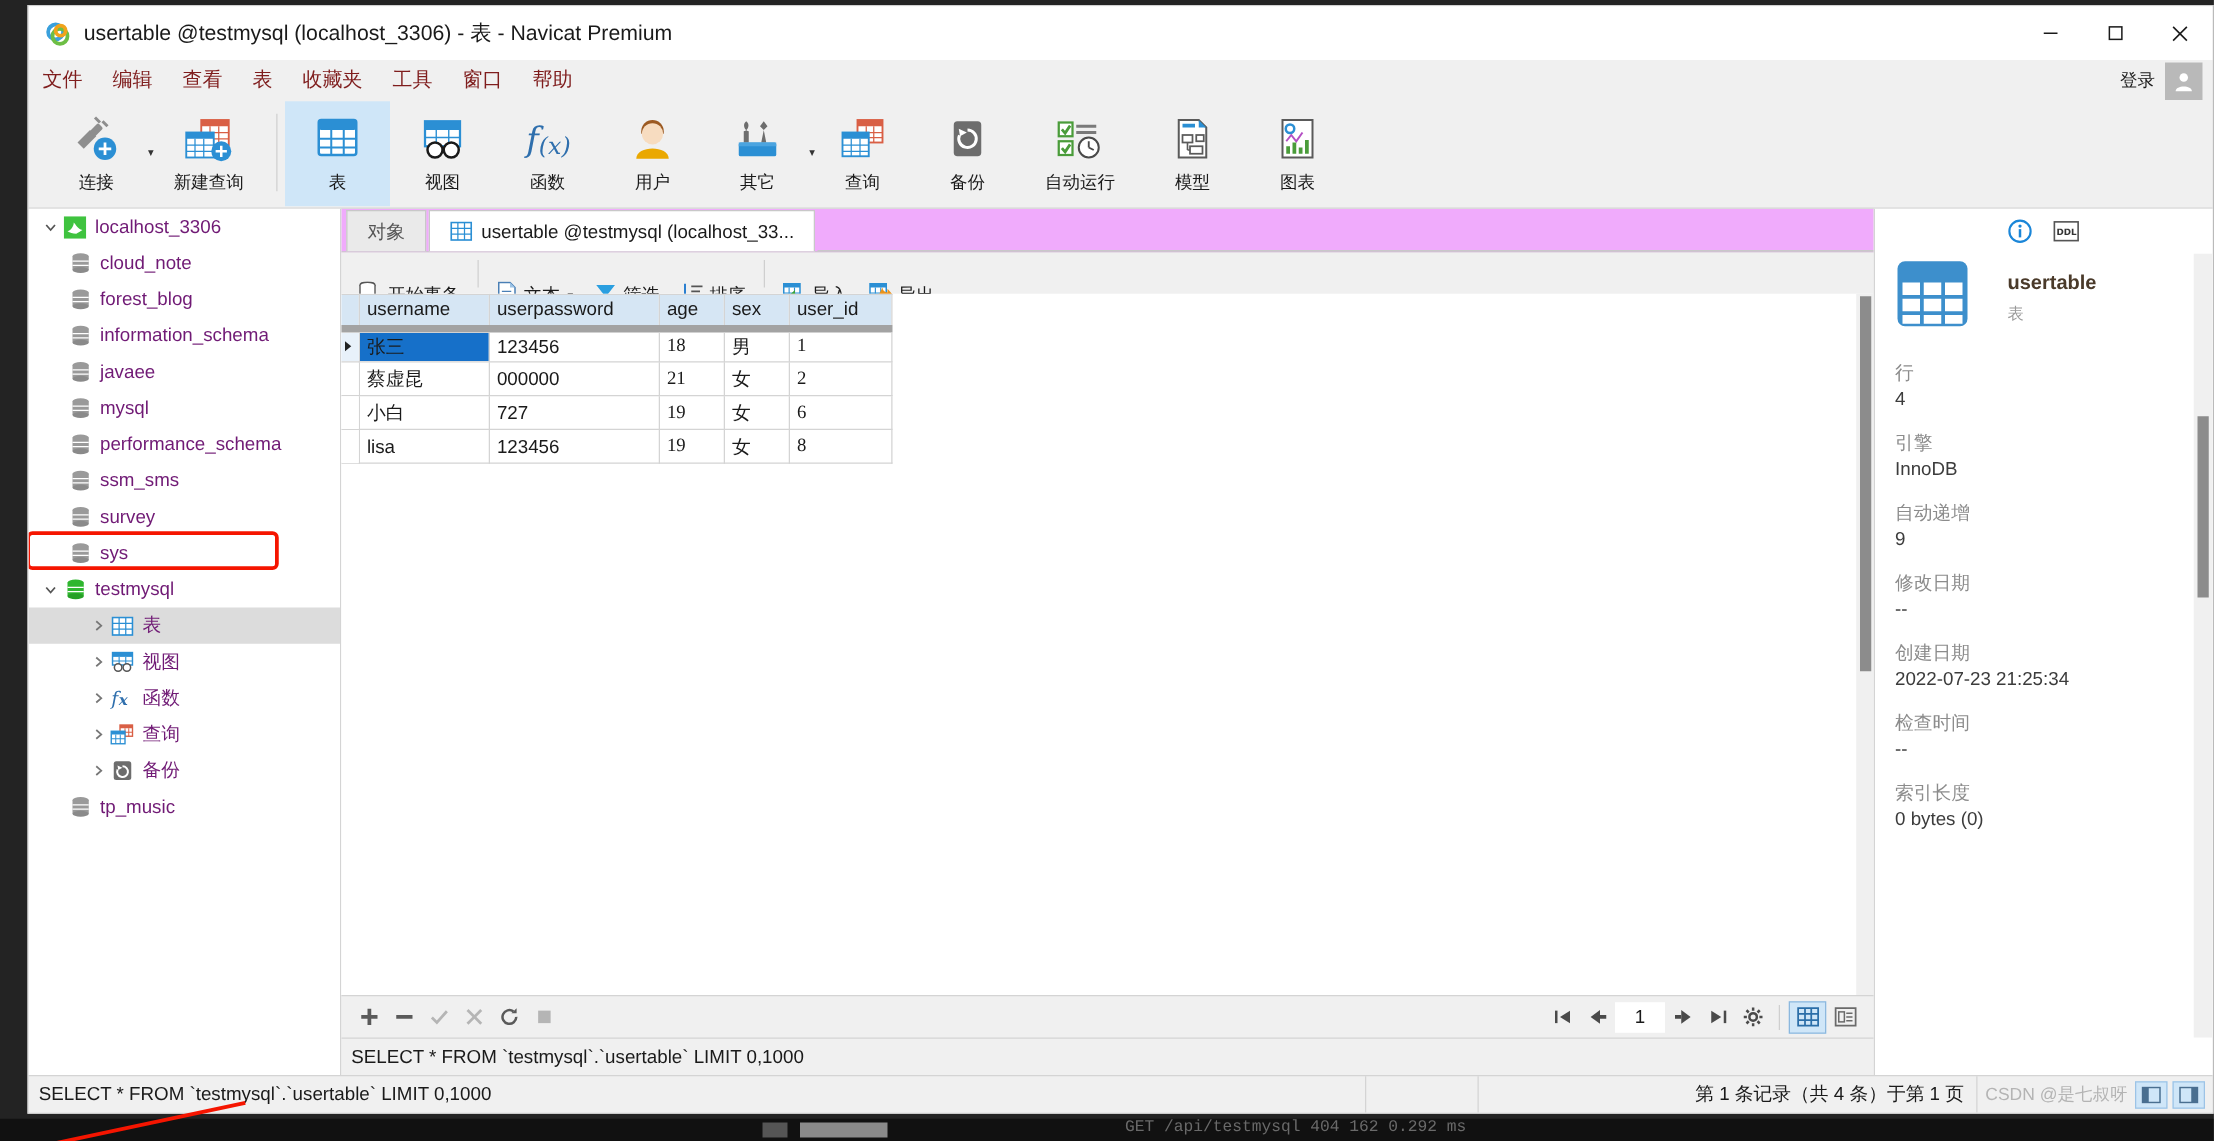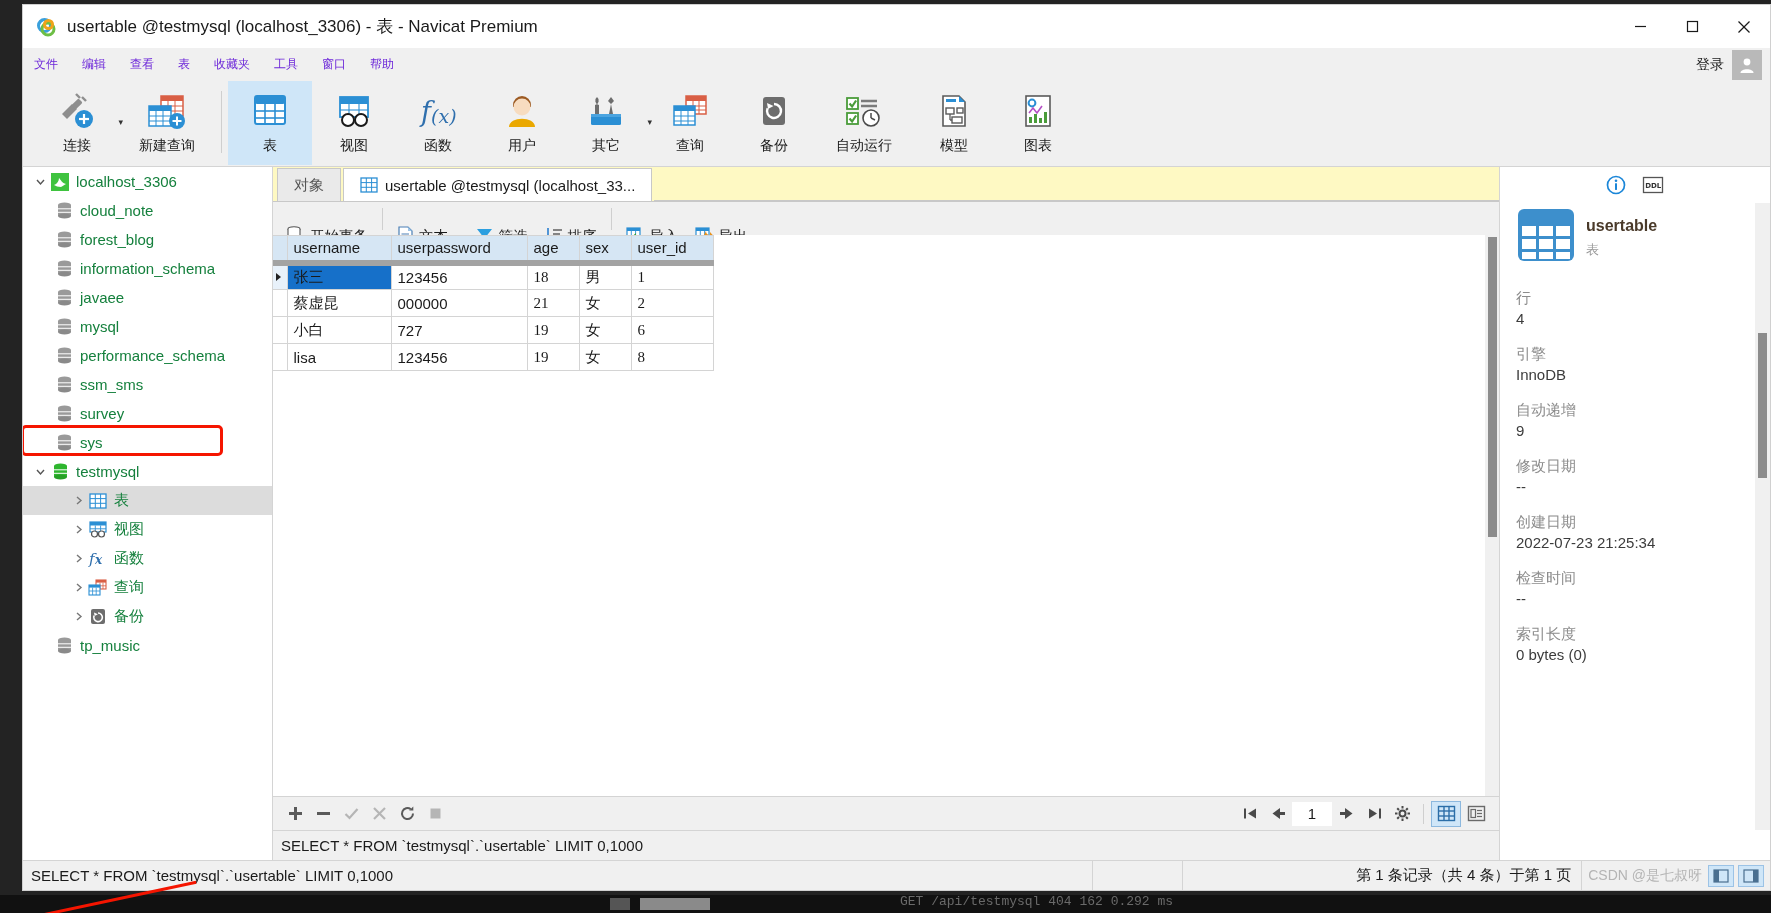--- a/index.html
+++ b/index.html
@@ -21,53 +21,53 @@
   
   .titlebar{height:43px;background:#ffffff;display:flex;align-items:center;flex:0 0 43px;}
   .title-left{display:flex;align-items:center;padding-left:12px;flex:1;min-width:0;}
   .navicat-logo{width:22px;height:22px;margin-right:10px;flex:0 0 22px;}
   .title-text{font-size:17px;color:#1a1a1a;white-space:nowrap;}
   .win-btns{display:flex;height:100%;}
   .win-btn{width:52px;height:100%;display:flex;align-items:center;justify-content:center;cursor:default;}
   .win-btn svg{display:block;}
   
   .menubar{height:33px;background:#f0f0f0;display:flex;align-items:center;flex:0 0 33px;position:relative;}
-  .menu-item{font-size:12px;color:#6d28d9;padding:3px 11px;margin-right:2px;cursor:default;white-space:nowrap;}
+  .menu-item{font-size:16px;color:#7f1d1d;padding:3px 11px;margin-right:2px;cursor:default;white-space:nowrap;}
   .menu-right{position:absolute;right:8px;display:flex;align-items:center;gap:8px;}
   .login-text{font-size:14px;color:#1a1a1a;}
   .avatar-box{width:30px;height:30px;background:#b9b9b9;display:flex;align-items:center;justify-content:center;}
   
   .toolbar{height:86px;background:#f0f0f0;display:flex;align-items:flex-start;padding-left:12px;flex:0 0 86px;
            border-bottom:1px solid #d4d4d4;position:relative;}
   .tb-item{width:84px;height:84px;display:flex;flex-direction:column;align-items:center;justify-content:flex-start;
            padding-top:8px;cursor:default;position:relative;}
   .tb-item.wide{width:96px;}
   .tb-item.active{background:#cfe6f8;}
   .tb-icon{height:46px;display:flex;align-items:center;justify-content:center;}
   .tb-label{font-size:14px;color:#1a1a1a;margin-top:2px;white-space:nowrap;}
   .tb-caret{position:absolute;right:-4px;top:36px;font-size:9px;color:#333;}
   .tb-sep{width:1px;height:62px;background:#cfcfcf;margin:10px 6px 0 6px;flex:0 0 1px;}
   
   .body-split{flex:1;display:flex;min-height:0;background:#f0f0f0;}
   
   .sidebar{width:250px;flex:0 0 250px;background:#ffffff;border-right:1px solid #d4d4d4;
            position:relative;overflow:hidden;}
-  .tree-row{height:29px;display:flex;align-items:center;font-size:15px;color:#15803d;
+  .tree-row{height:29px;display:flex;align-items:center;font-size:15px;color:#701a75;
             padding-left:8px;white-space:nowrap;cursor:default;position:relative;}
   .tree-row.sel{background:#dcdcdc;}
   .tw{width:18px;display:flex;align-items:center;justify-content:center;flex:0 0 18px;}
   .tw svg{display:block;}
   .tree-ico{width:22px;display:flex;align-items:center;justify-content:center;flex:0 0 22px;margin-right:5px;}
   .indent1{padding-left:8px;}
   .indent2{padding-left:30px;}
   .indent3{padding-left:46px;}
   .hl-box{position:absolute;border:3px solid #f51500;border-radius:5px;pointer-events:none;}
   
   .center{flex:1;display:flex;flex-direction:column;min-width:0;background:#f0f0f0;}
-  .tabstrip{height:35px;flex:0 0 35px;background:#fef9c3;display:flex;align-items:flex-end;
+  .tabstrip{height:35px;flex:0 0 35px;background:#f0abfc;display:flex;align-items:flex-end;
             border-bottom:1px solid #c8c8c8;padding-left:4px;}
   .tab{height:33px;display:flex;align-items:center;padding:0 16px;font-size:15px;color:#555;
        background:#eaeaea;border:1px solid #c8c8c8;border-bottom:none;margin-right:2px;cursor:default;}
   .tab.active{background:#ffffff;color:#1a1a1a;}
   .tab .tabico{margin-right:7px;display:flex;}
   .tab-fill{flex:1;border-bottom:1px solid #c8c8c8;}
   .gridtoolbar{height:33px;flex:0 0 33px;background:#f0f0f0;display:flex;align-items:center;padding-left:6px;gap:2px;}
   .gt-btn{display:flex;align-items:center;gap:5px;padding:3px 7px;font-size:14.5px;color:#1a1a1a;cursor:default;white-space:nowrap;margin-top:36px;}
   .gt-sep{width:1px;height:22px;background:#cfcfcf;margin:0 5px;}
   .gt-caret{font-size:9px;color:#333;margin-left:1px;}
@@ -98,21 +98,21 @@
   .gf-sep{width:1px;height:20px;background:#cfcfcf;margin:0 7px;}
   .viewtoggle{width:30px;height:26px;display:flex;align-items:center;justify-content:center;cursor:default;}
   .viewtoggle.on{background:#cfe6f8;border:1px solid #8cb8de;}
   .sqlbar{height:30px;flex:0 0 30px;background:#f0f0f0;display:flex;align-items:center;border-top:1px solid #d4d4d4;}
   .sql-text{font-size:15px;color:#1a1a1a;padding-left:8px;white-space:nowrap;}
   
   .infopanel{width:271px;flex:0 0 271px;background:#ffffff;border-left:1px solid #d4d4d4;
              display:flex;flex-direction:column;position:relative;overflow:hidden;}
   .ip-head{height:32px;display:flex;align-items:center;justify-content:center;gap:16px;flex:0 0 32px;padding-top:4px;}
   .ip-icobtn{cursor:default;display:flex;align-items:center;justify-content:center;}
-  .ip-title-row{display:flex;align-items:center;padding:8px 0 4px 16px;gap:10px;}
+  .ip-title-row{display:flex;align-items:center;padding:8px 0 4px 16px;gap:30px;}
   .ip-tblico{flex:0 0 auto;}
   .ip-name{font-size:16px;font-weight:bold;color:#4a3a2a;}
   .ip-kind{font-size:13px;color:#9a9a9a;margin-top:6px;}
   .ip-props{padding:14px 0 0 16px;overflow:hidden;}
   .ip-prop{margin-bottom:14px;}
   .ip-k{font-size:15px;color:#8c8c8c;line-height:21px;}
   .ip-v{font-size:15px;color:#3c3c3c;line-height:21px;}
   .ip-scroll{position:absolute;right:0;top:36px;width:15px;bottom:30px;background:#f0f0f0;}
   .ip-scroll .thumb{position:absolute;left:3px;width:9px;top:130px;height:145px;background:#8c8c8c;}
   

